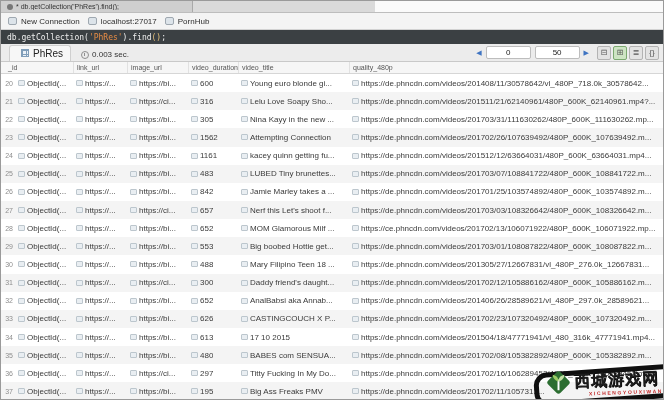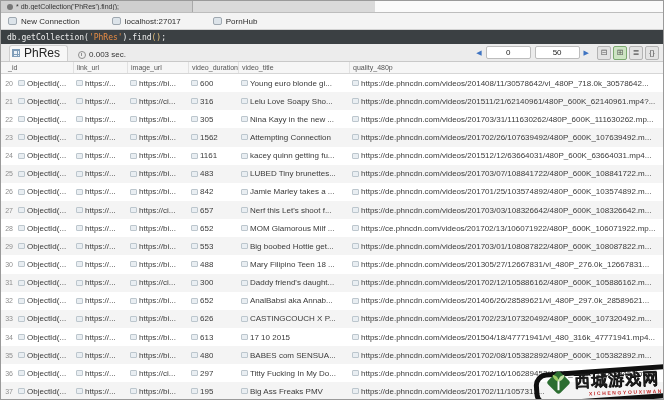--- a/index.html
+++ b/index.html
@@ -12,38 +12,38 @@
   
   .tab-bar { height:12px; display:flex; align-items:stretch; border-bottom:1px solid #bdbdbd; }
   .tab { display:flex; align-items:center; gap:3px; padding:0 6px; width:192px;
          background:#cfcfcf; border-right:1px solid #a9a9a9; }
   .tab-icon { width:6px; height:6px; border-radius:50%; background:#777; flex:none; }
   .tab-title { font-size:7px; color:#333; white-space:nowrap; overflow:hidden; }
   .tab-filler { width:182px; background:#dadada; }
   .tab-rest { flex:1; background:#fafafa; }
   
   .breadcrumb-bar { height:17px; background:#f4f4f4; border-bottom:1px solid #d2d2d2;
-                    display:flex; align-items:center; padding:0 7px; gap:32px; }
+                    display:flex; align-items:center; padding:0 7px; gap:8px; }
   .crumb { display:flex; align-items:center; gap:4px; font-size:8px; color:#2e2e2e; }
   .crumb-icon { width:9px; height:8px; border:1px solid #9fa8b0; background:#dde4ea;
                 border-radius:2px; flex:none; }
   
   .query-bar { height:14px; background:#3b4043; display:flex; align-items:center;
                padding:2px 6px; font-family:"DejaVu Sans Mono", monospace; font-size:8px;
                white-space:pre; }
   .tok-plain  { color:#ededed; }
   .tok-string { color:#e78c45; }
   .tok-paren  { color:#e5c07b; }
   
   .result-bar { height:18px; background:#ececec; border-bottom:1px solid #c9c9c9;
                 display:flex; align-items:center; justify-content:space-between;
                 padding:0 4px 0 8px; }
   .result-left { display:flex; align-items:end; height:100%; }
-  .result-tab { display:flex; align-items:center; gap:4px; font-size:12px; color:#222;
-                padding:2px 7px 3px 2px; background:#f7f7f7; border:1px solid #cfcfcf;
+  .result-tab { display:flex; align-items:center; gap:4px; font-size:10px; color:#222;
+                padding:2px 7px 3px 11px; background:#f7f7f7; border:1px solid #cfcfcf;
                 border-bottom:none; border-radius:3px 3px 0 0; height:16px; }
   .grid-icon { width:8px; height:8px; border:1px solid #7f9db9; flex:none;
                background-image:linear-gradient(#7f9db9 1px, transparent 1px),
                                 linear-gradient(90deg,#7f9db9 1px, transparent 1px);
                background-size:4px 4px; background-color:#eaf1f8; }
   .elapsed-wrap { display:flex; align-items:flex-end; gap:3px; margin:15px 0 2px 10px; }
   .clock-icon { width:8px; height:8px; border:1px solid #8f8f8f; border-radius:50%;
                 position:relative; flex:none; }
   .clock-icon::after { content:""; position:absolute; left:2px; top:1px; width:1px;
                        height:3px; background:#8f8f8f; }

